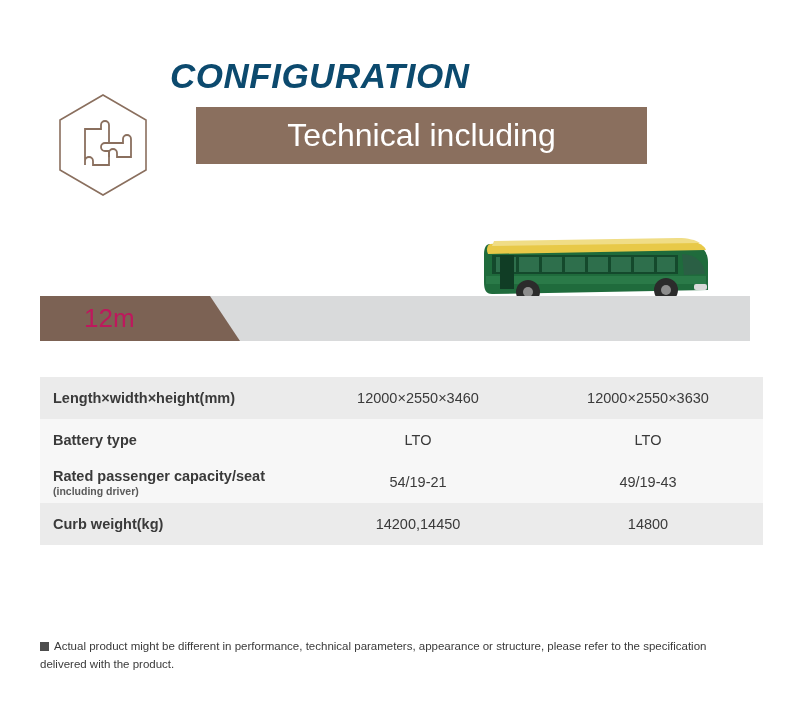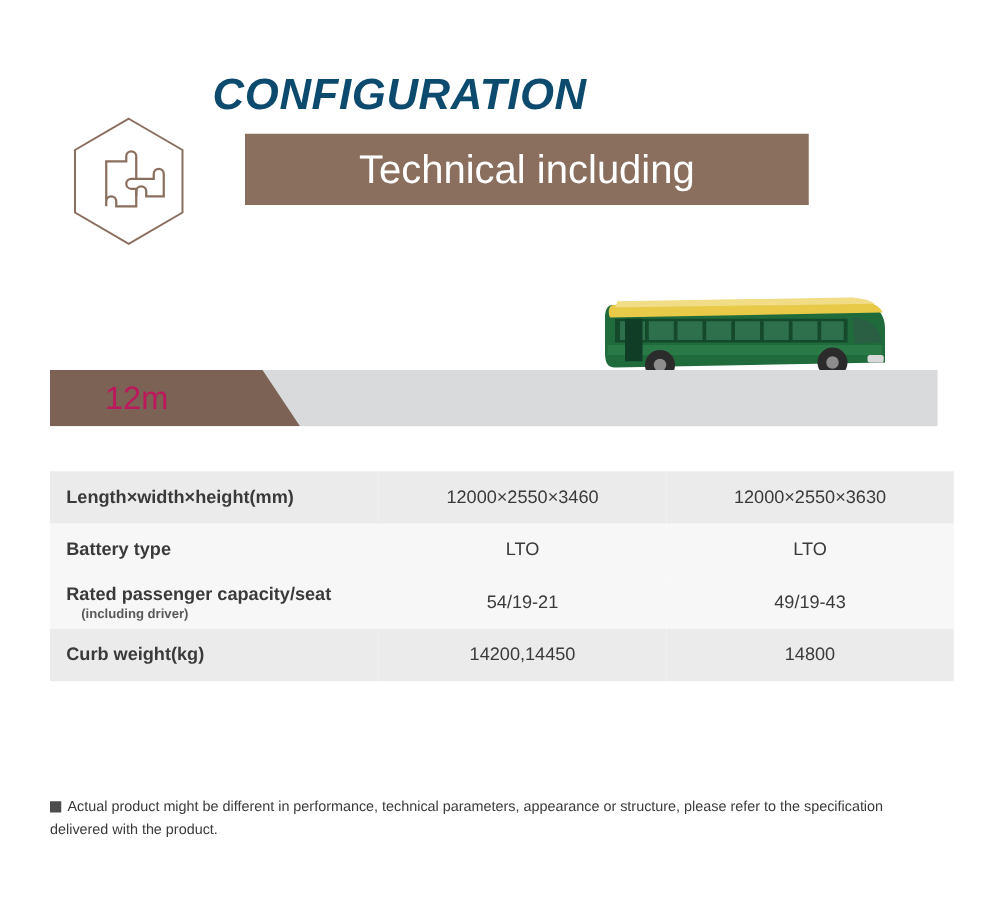--- a/index.html
+++ b/index.html
@@ -136,21 +136,20 @@
   }
   td.c-val {
     width: 230px;
     text-align: center;
   }
   .sub {
     display: block;
     font-size: 10.5px;
     color: #5a5a5a;
     margin-top: 1px;
-    margin-left: 12px;
   }
 
   
   .footnote {
     position: absolute;
     left: 40px;
     top: 638px;
     width: 712px;
     font-size: 11.5px;
     color: #3a3a3a;

